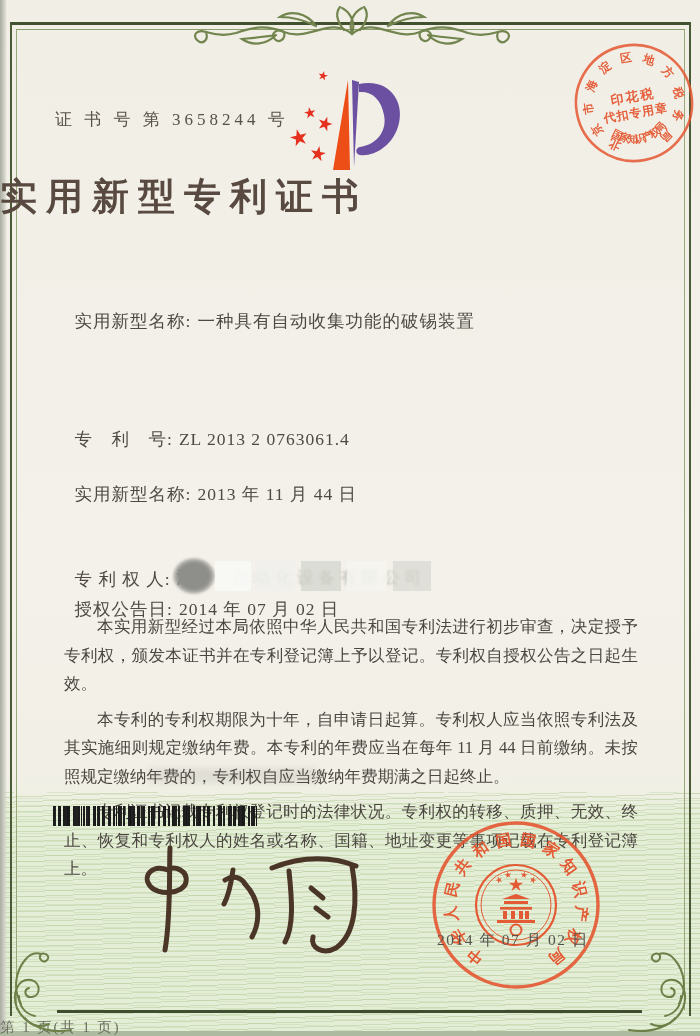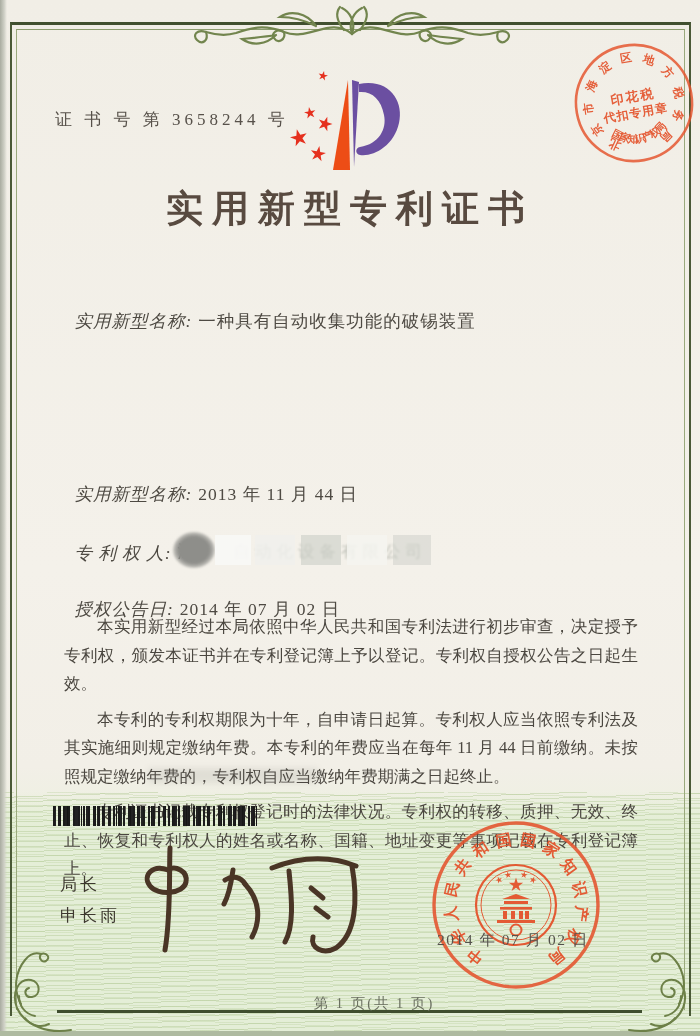--- a/index.html
+++ b/index.html
@@ -18,27 +18,27 @@
   
   .frame-outer{position:absolute;left:10px;right:9px;top:22px;bottom:20px;
         border-top:3px solid #41502f;border-left:2px solid #4a5936;border-right:2px solid #4a5936;}
   .frame-inner{position:absolute;left:16px;right:15px;top:29px;bottom:26px;
         border-top:1px solid #8c9d6e;border-left:1px solid #9aa97c;border-right:1px solid #9aa97c;}
   .frame-bottom{position:absolute;left:57px;right:58px;top:1010px;height:3px;background:#3f4e2e;}
   
   .cert-no{position:absolute;left:55px;top:64px;font-size:17px;letter-spacing:4px;color:#57514a;margin-top:44px;}
   .ornament{position:absolute;left:182px;top:2px;}
   .logo{position:absolute;left:280px;top:70px;}
-  .title{position:absolute;left:0;right:0;top:184px;text-align:center;
+  .title{position:absolute;left:0;right:0;top:172px;text-align:left;
          font-size:37px;font-weight:700;letter-spacing:9px;color:#584a40;}
   
   .row{position:absolute;left:57px;right:50px;font-size:17.5px;color:#4e4a43;white-space:pre;}
-  .row .lbl{letter-spacing:1px;font-style:italic;}
+  .row .lbl{letter-spacing:1px;}
   .row .val{margin-left:6px;letter-spacing:1px;}
-  .r1{top:288px}.r2{top:351px}.r3{top:406px}.r4{top:461px}.r5{top:514px}.r6{top:576px}
+  .r1{top:288px}.r2{top:351px}.r3{top:406px}.r4{top:461px}.r5{top:540px}.r6{top:576px}
   
   .red-wrap{position:relative;display:inline-block;width:300px;height:34px;vertical-align:-10px;}
   .red-vis{position:absolute;left:6px;top:4px;}
   .red-ghost{position:absolute;left:62px;top:6px;font-size:16.5px;letter-spacing:5px;
              color:#8f968c;opacity:.55;filter:blur(1.2px);}
   .red-blob{position:absolute;left:2px;top:-3px;width:42px;height:36px;border-radius:50%;
             background:radial-gradient(ellipse at center,#8e8e8a 0 52%,rgba(150,150,146,.55) 68%,rgba(0,0,0,0) 78%);
             filter:blur(1px);}
   .rbox{position:absolute;top:0;height:30px;filter:blur(.6px);}
   
@@ -53,22 +53,22 @@
       repeating-linear-gradient(90deg,#161616 0 1px,rgba(0,0,0,0) 1px 7px),
       repeating-linear-gradient(90deg,#222 0 3px,rgba(0,0,0,0) 3px 11px);}
   
   .officer{position:absolute;left:60px;top:869px;font-size:17px;color:#3d382f;letter-spacing:3px;line-height:1.85;}
   .signature{position:absolute;left:112px;top:840px;}
   
   .tax-stamp{position:absolute;left:571px;top:40px;transform:rotate(-10deg);opacity:.92;}
   .red-seal{position:absolute;left:427px;top:816px;opacity:.95;}
   .seal-date{position:absolute;left:437px;top:930px;font-size:15.5px;letter-spacing:1.5px;color:#54524c;}
   
-  .page-footer{position:absolute;left:0;right:0;top:994px;text-align:center;font-size:14.5px;
-               letter-spacing:2px;color:#6a6f60;margin-left:48px;}
+  .page-footer{position:absolute;left:0;right:0;top:1018px;font-size:14.5px;
+               letter-spacing:2px;color:#6a6f60;}
   .corner{position:absolute;}
   svg text{font-family:"Liberation Serif","DejaVu Serif",serif;}
 </style>
 </head>
 <body>
 
 <div id="page">
 
   <div class="band"></div>
   <div class="scan-edge-left"></div>
@@ -135,43 +135,42 @@
     <use href="#star" transform="translate(45,54) scale(7.5) rotate(18)" fill="#e5301e"></use>
     <use href="#star" transform="translate(19,68) scale(9) rotate(-14)" fill="#e5301e"></use>
     <use href="#star" transform="translate(38,84) scale(8) rotate(10)" fill="#e5301e"></use>
   </svg>
 
   <div class="title">实用新型专利证书</div>
 
   <div class="row r1">
     <span class="lbl">实用新型名称:</span><span class="val">一种具有自动收集功能的破锡装置</span>
   </div>
+  <div class="row r3">
+    <span class="lbl">专　利　号:</span><span class="val">ZL 2013 2 0763061.4</span>
+  </div>
   <div class="row r4">
     <span class="lbl">实用新型名称:</span><span class="val">2013 年 11 月 44 日</span>
   </div>
   <div class="row r5">
     <span class="lbl">专 利 权 人:</span><span class="red-wrap"><span class="red-ghost">自动化设备有限公司</span><span class="red-vis">深</span><span class="red-blob"></span><span class="rbox" style="left:44px;width:36px;background:rgba(248,248,245,.95);"></span><span class="rbox" style="left:84px;width:40px;background:rgba(240,240,236,.85);"></span><span class="rbox" style="left:130px;width:40px;background:rgba(206,209,202,.65);"></span><span class="rbox" style="left:176px;width:40px;background:rgba(244,244,240,.85);"></span><span class="rbox" style="left:222px;width:38px;background:rgba(210,212,205,.6);"></span></span>
   </div>
   <div class="row r6">
     <span class="lbl">授权公告日:</span><span class="val">2014 年 07 月 02 日</span>
   </div>
 
   <div class="paras">
     <p>本实用新型经过本局依照中华人民共和国专利法进行初步审查，决定授予专利权，颁发本证书并在专利登记簿上予以登记。专利权自授权公告之日起生效。</p>
     <p>本专利的专利权期限为十年，自申请日起算。专利权人应当依照专利法及其实施细则规定缴纳年费。本专利的年费应当在每年 11 月 44 日前缴纳。未按照规定缴纳年费的，专利权自应当缴纳年费期满之日起终止。</p>
     <p>专利证书记载专利权登记时的法律状况。专利权的转移、质押、无效、终止、恢复和专利权人的姓名或名称、国籍、地址变更等事项记载在专利登记簿上。</p>
   </div>
 
   <div class="smudge"></div>
   <div class="barcode"></div>
 
-  <div class="officer">
-    <div>局长</div>
-    <div>申长雨</div>
-  </div>
 
   <svg class="signature" width="275" height="120" viewBox="0 0 275 120">
     <g stroke="#4a3526" stroke-width="5" fill="none" stroke-linecap="round" stroke-linejoin="round">
       <path d="M56,30 C40,24 30,36 38,46 C46,56 72,54 74,42 C76,31 63,25 56,30"></path>
       <path d="M58,8 C57,32 59,76 53,110"></path>
       <path d="M121,30 C119,44 117,55 112,64"></path>
       <path d="M113,40 C121,35 129,37 133,44"></path>
       <path d="M133,44 C148,60 149,80 140,97"></path>
       <path d="M160,28 C192,15 222,17 244,26"></path>
       <path d="M177,31 C180,60 182,86 173,102"></path>

